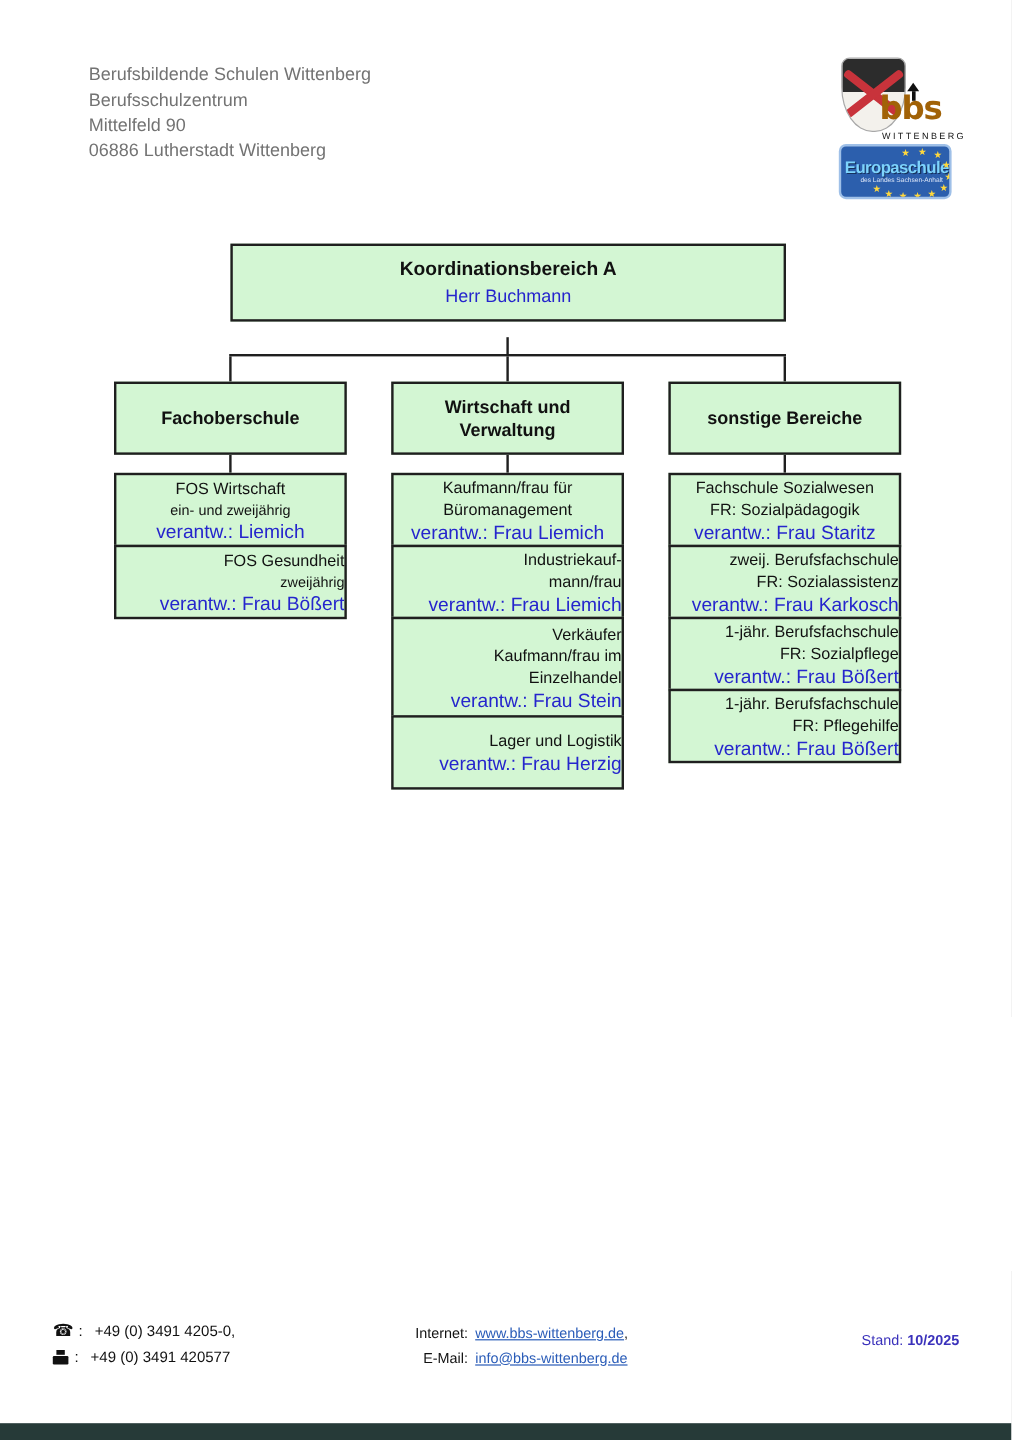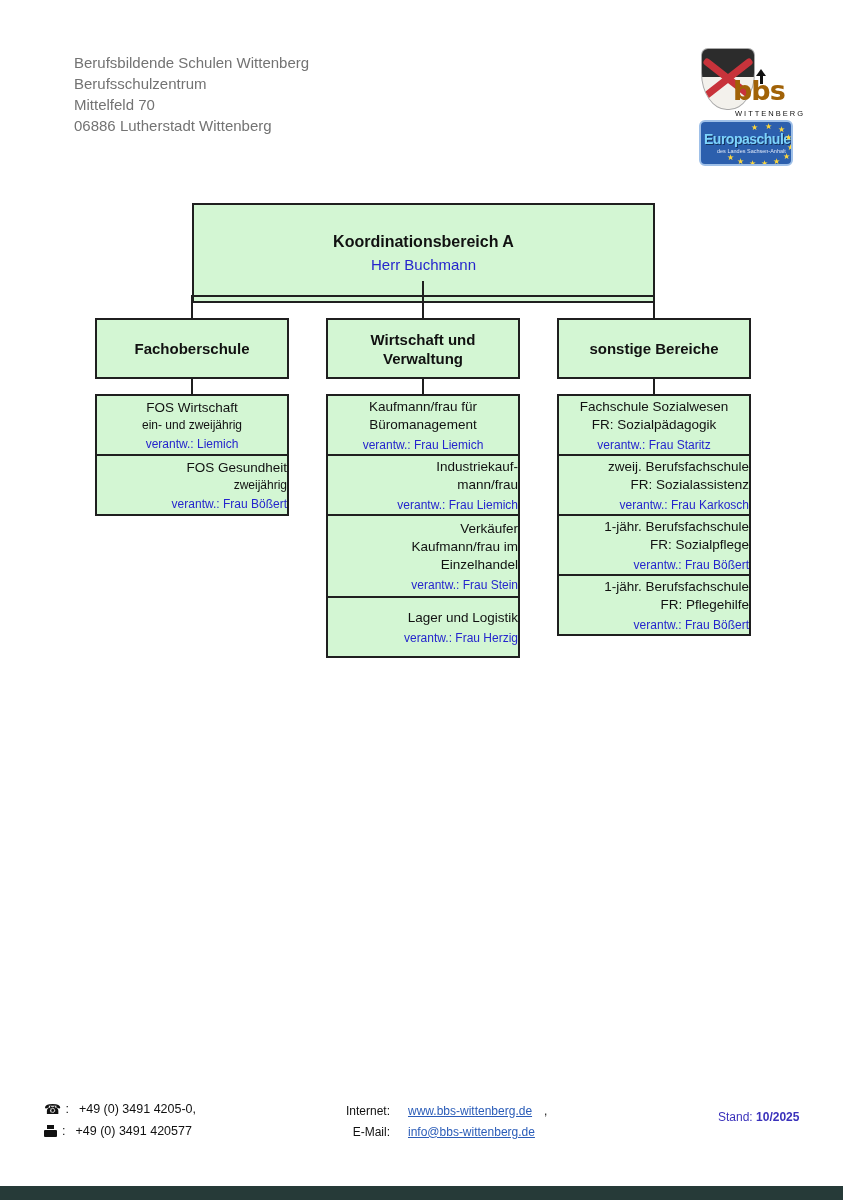--- a/index.html
+++ b/index.html
@@ -41,51 +41,51 @@
   .root-person{font-size:15px;color:#2525cd;margin-top:5px;}
   .hdr{font-size:15px;font-weight:bold;line-height:19px;padding:0 22px;color:#111;}
   .stack{position:absolute;}
   .stack .cbox{position:relative;width:194px;box-sizing:border-box;background:#d3f6d3;border:2px solid #1f1f1f;
                display:flex;flex-direction:column;align-items:center;justify-content:center;text-align:center;}
   .stack .cbox + .cbox{margin-top:-2px;align-items:flex-end;}
   .h82{height:62px;}
   .h84{height:84px;}
   .main{font-size:13.5px;line-height:18px;color:#111;}
   .sub{font-size:12px;line-height:16px;color:#111;}
-  .resp{font-size:12px;line-height:16px;color:#2525cd;margin-top:3px;}
+  .resp{font-size:16px;line-height:16px;color:#2525cd;margin-top:3px;}
 
   .line{position:absolute;background:#1f1f1f;}
 
   
   .f-left{position:absolute;left:44px;top:1098px;font-size:12.5px;color:#111;}
   .f-row{display:flex;align-items:center;height:22px;}
   .f-phone-icon{font-family:"DejaVu Sans",sans-serif;font-size:14px;margin-right:4px;}
   .fax-icon{position:relative;display:inline-block;width:13px;height:12px;margin-right:5px;}
   .fax-icon::before{content:"";position:absolute;top:0;left:3px;width:7px;height:4px;background:#111;}
   .fax-icon::after{content:"";position:absolute;bottom:0;left:0;width:13px;height:7px;background:#111;border-radius:1px;}
   .f-colon{margin-right:10px;}
   .f-mid{position:absolute;left:335px;top:1100px;font-size:12px;color:#111;}
-  .f-row2{display:flex;align-items:center;height:21px;gap:12px;}
+  .f-row2{display:flex;align-items:center;height:21px;}
   .f-label{display:inline-block;width:55px;text-align:right;margin-right:6px;}
   .f-link{color:#2a5cb8;text-decoration:underline;cursor:pointer;}
   .f-suffix{color:#222;}
   .f-right{position:absolute;left:718px;top:1110px;font-size:12px;color:#3a31bb;}
   .f-stand-val{font-weight:bold;}
 
   .bottom-bar{position:absolute;left:0;top:1186px;width:843px;height:14px;background:#263a38;}
 </style>
 </head>
 <body>
 
 <div class="page">
 
   <div class="addr">
     <div>Berufsbildende Schulen Wittenberg</div>
     <div>Berufsschulzentrum</div>
-    <div>Mittelfeld 70</div>
+    <div>Mittelfeld 90</div>
     <div>06886 Lutherstadt Wittenberg</div>
   </div>
 
   <div class="logo">
     <div class="shield">
       <div class="sword sw1"></div>
       <div class="sword sw2"></div>
     </div>
     <div class="bbs-arrow">
       <div class="head"></div>
@@ -103,21 +103,21 @@
       <span class="star s5">★</span>
       <span class="star s6">★</span>
       <span class="star s7">★</span>
       <span class="star s8">★</span>
       <span class="star s9">★</span>
       <span class="star s10">★</span>
       <span class="star s11">★</span>
     </div>
   </div>
 
-  <div class="gbox" style="left:192px;top:203px;width:463px;height:100px;">
+  <div class="gbox" style="left:192px;top:203px;width:463px;height:65px;">
     <div class="root-title">Koordinationsbereich A</div>
     <div class="root-person">Herr Buchmann</div>
   </div>
 
   <div class="line" style="left:422px;top:281px;width:2px;height:14px;"></div>
   <div class="line" style="left:191px;top:295px;width:464px;height:2px;"></div>
   <div class="line" style="left:191px;top:297px;width:2px;height:21px;"></div>
   <div class="line" style="left:422px;top:297px;width:2px;height:21px;"></div>
   <div class="line" style="left:653px;top:297px;width:2px;height:21px;"></div>
   <div class="line" style="left:191px;top:379px;width:2px;height:15px;"></div>

